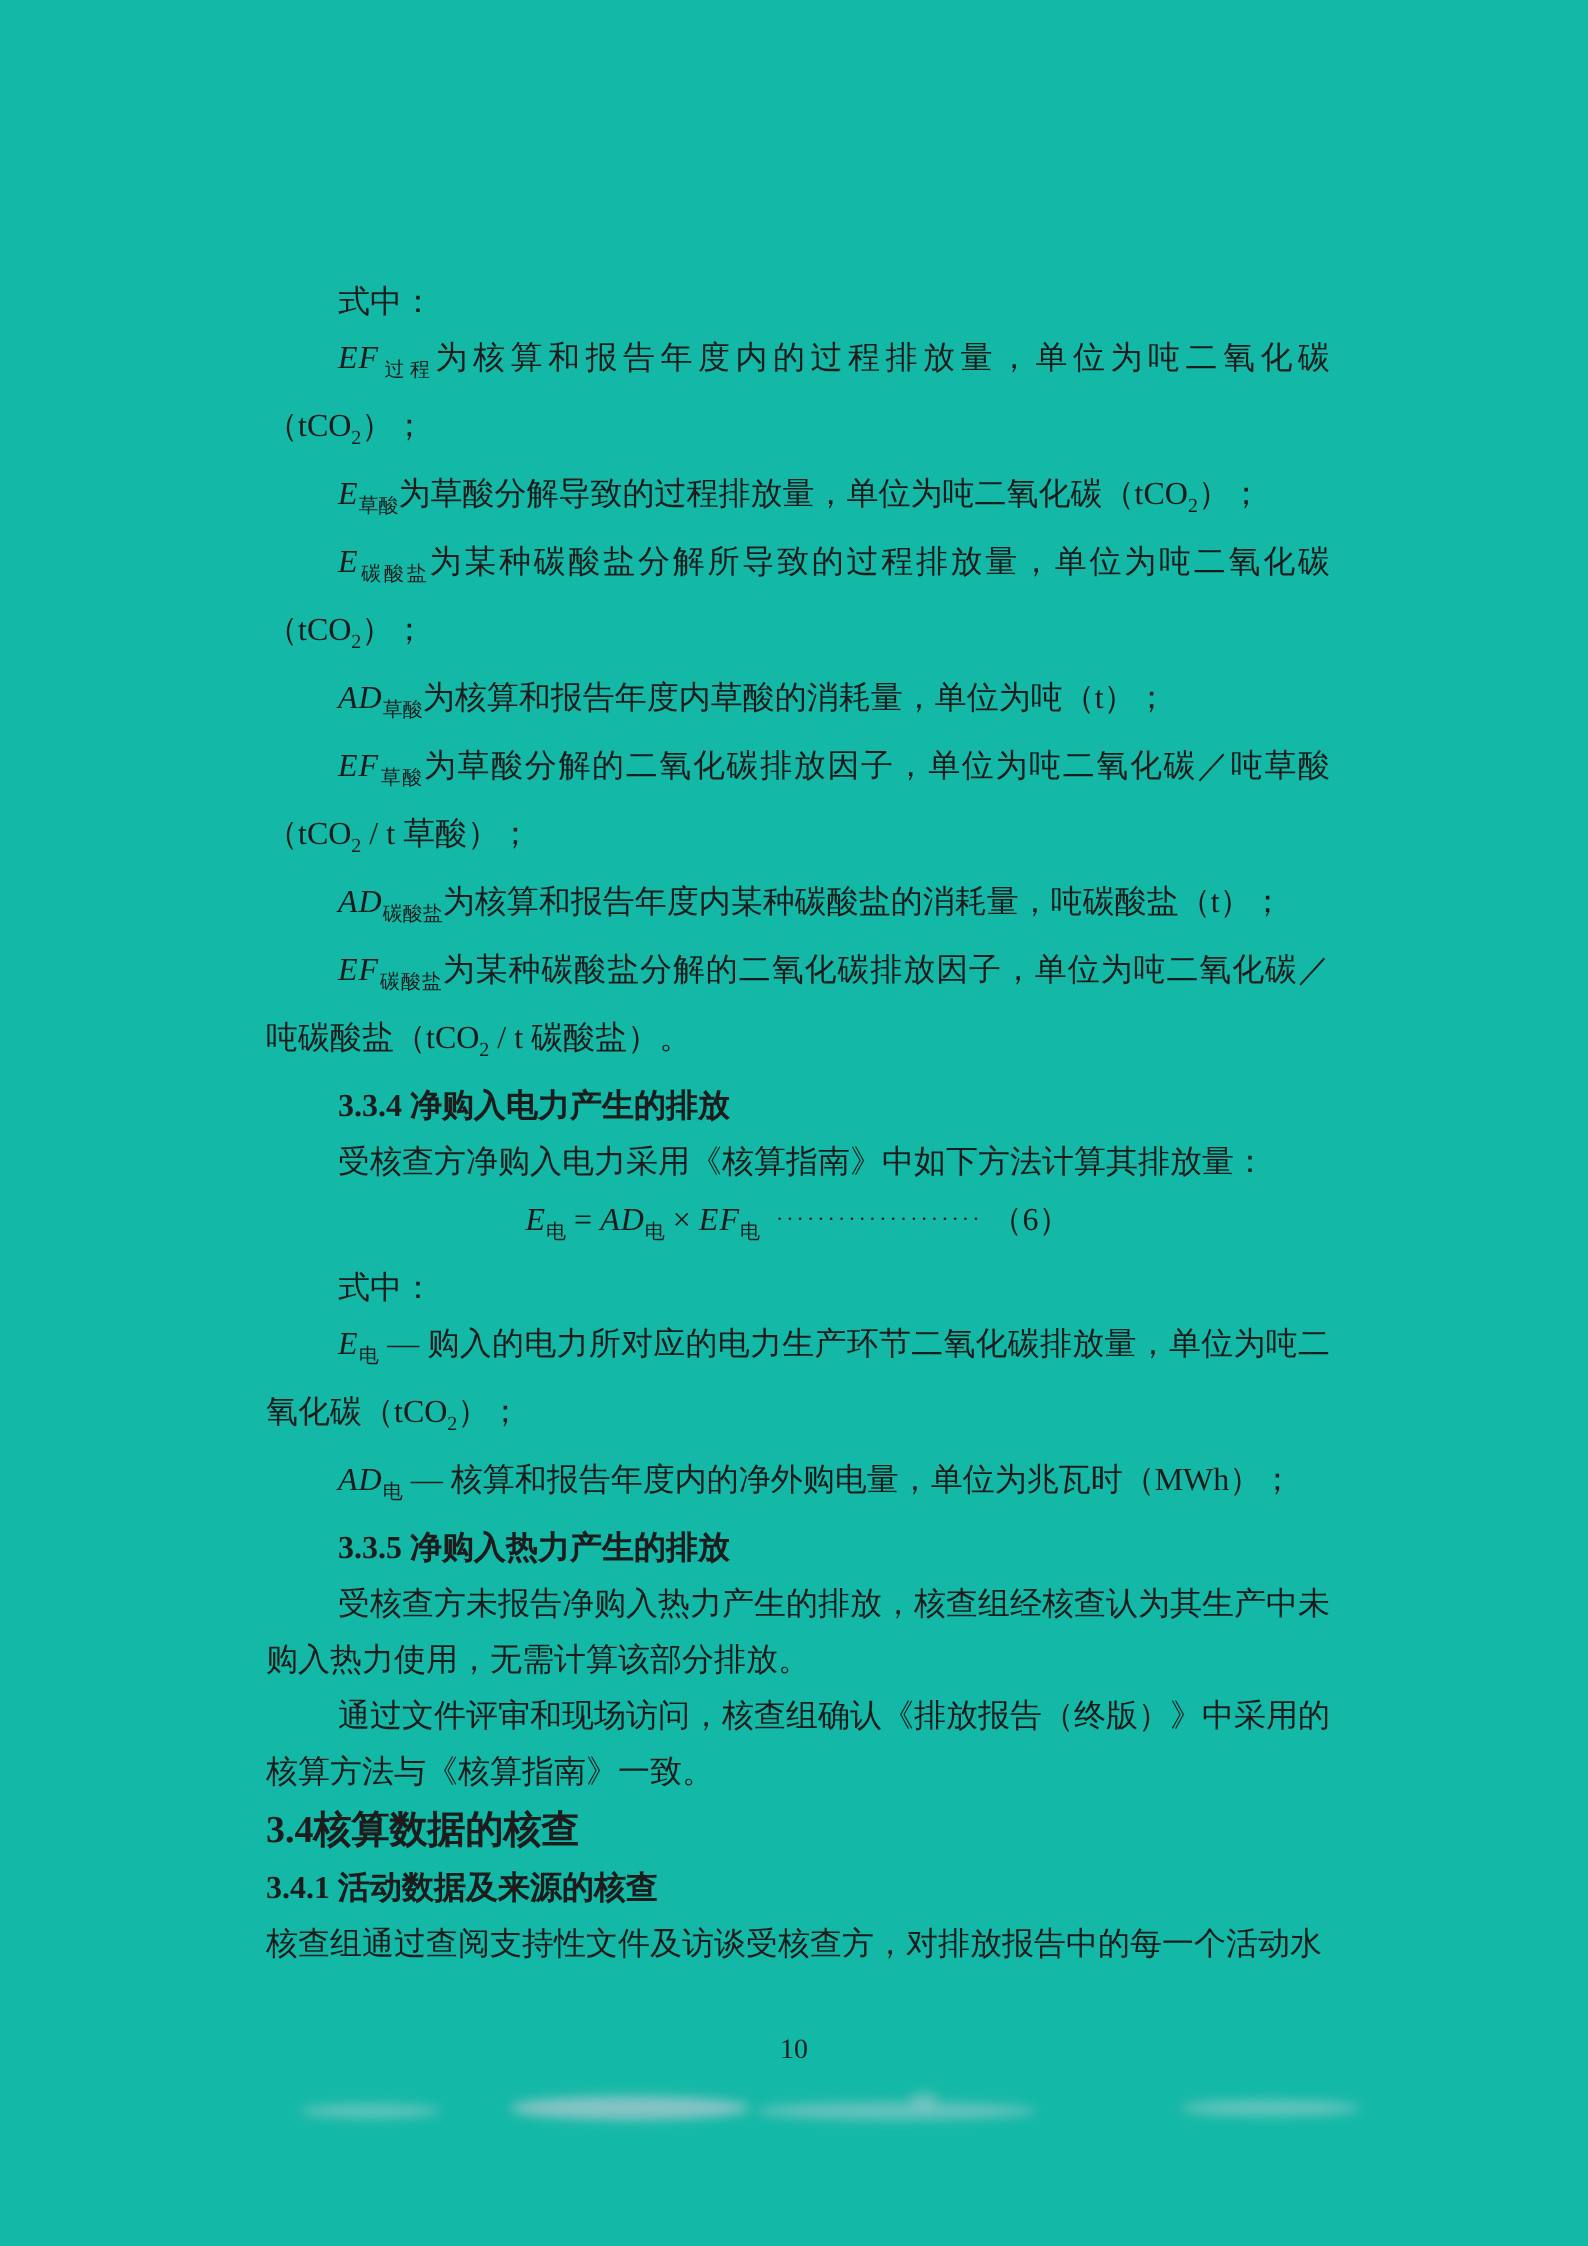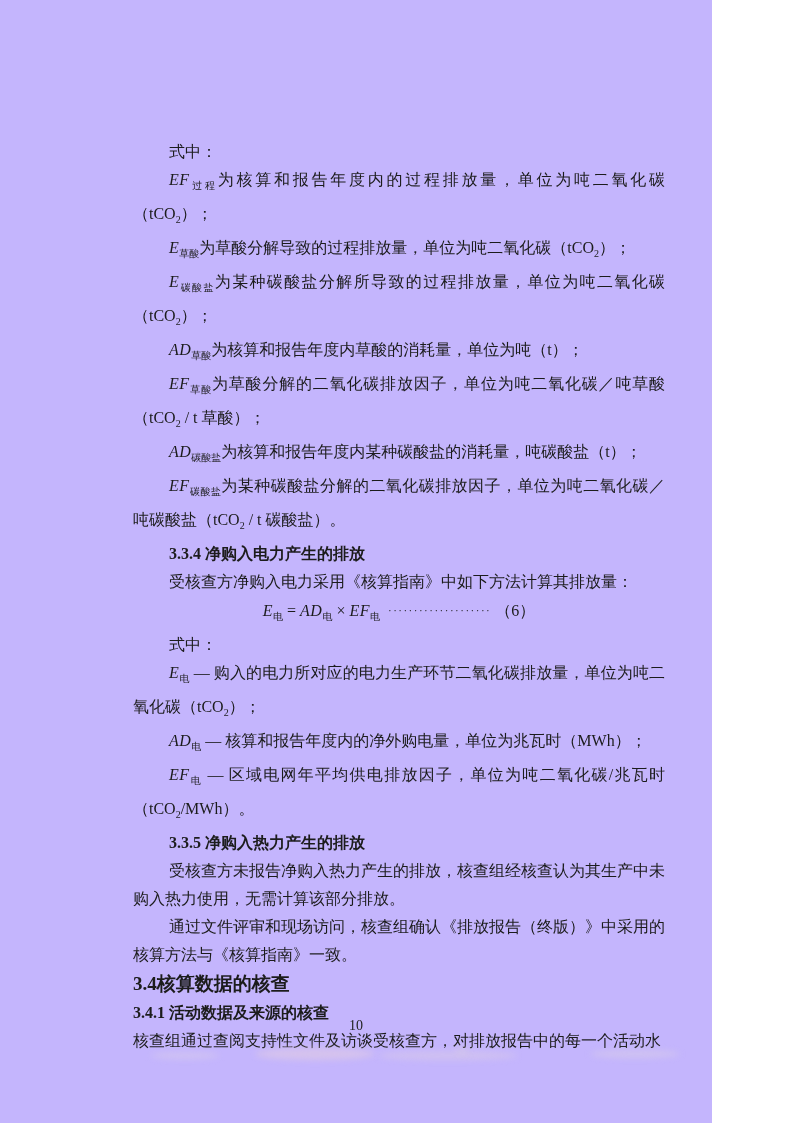--- a/index.html
+++ b/index.html
@@ -2,23 +2,23 @@
 <html><head>
 <meta charset="utf-8">
 <style>
   html, body {
     margin: 0;
     padding: 0;
     background: #ffffff;
   }
   .page {
     position: relative;
-    width: 712px;
+    width: 794px;
     height: 1123px;
-    background: #c4b5fd;
+    background: #14b8a6;
     overflow: hidden;
     font-family: "Liberation Serif", "DejaVu Serif", serif;
     color: #1c1c1c;
   }
   .content {
     position: absolute;
     left: 133px;
     top: 138px;
     width: 532px;
     font-size: 16px;
@@ -97,21 +97,20 @@
       <p class="def"><span class="var">AD</span><span class="sub">草酸</span><span class="tx">为核算和报告年度内草酸的消耗量，单位为吨（t）；</span></p>
       <p class="def"><span class="var">EF</span><span class="sub">草酸</span><span class="tx">为草酸分解的二氧化碳排放因子，单位为吨二氧化碳／吨草酸（tCO</span><span class="sub">2</span><span class="tx"> / t 草酸）；</span></p>
       <p class="def"><span class="var">AD</span><span class="sub">碳酸盐</span><span class="tx">为核算和报告年度内某种碳酸盐的消耗量，吨碳酸盐（t）；</span></p>
       <p class="def"><span class="var">EF</span><span class="sub">碳酸盐</span><span class="tx">为某种碳酸盐分解的二氧化碳排放因子，单位为吨二氧化碳／吨碳酸盐（tCO</span><span class="sub">2</span><span class="tx"> / t 碳酸盐）。</span></p>
       <p class="h-sub"><span class="tx">3.3.4 净购入电力产生的排放</span></p>
       <p class="para"><span class="tx">受核查方净购入电力采用《核算指南》中如下方法计算其排放量：</span></p>
       <div class="formula"><span class="var">E</span><span class="sub">电</span><span class="tx"> = </span><span class="var">AD</span><span class="sub">电</span><span class="tx"> × </span><span class="var">EF</span><span class="sub">电</span><span class="dots">····················</span><span class="tx">（6）</span></div>
       <p class="line"><span class="tx">式中：</span></p>
       <p class="def"><span class="var">E</span><span class="sub">电</span><span class="tx"> — 购入的电力所对应的电力生产环节二氧化碳排放量，单位为吨二氧化碳（tCO</span><span class="sub">2</span><span class="tx">）；</span></p>
       <p class="def"><span class="var">AD</span><span class="sub">电</span><span class="tx"> — 核算和报告年度内的净外购电量，单位为兆瓦时（MWh）；</span></p>
-      <p class="def"><span class="var">EF</span><span class="sub">电</span><span class="tx"> — 区域电网年平均供电排放因子，单位为吨二氧化碳/兆瓦时（tCO</span><span class="sub">2</span><span class="tx">/MWh）。</span></p>
       <p class="h-sub"><span class="tx">3.3.5 净购入热力产生的排放</span></p>
       <p class="para"><span class="tx">受核查方未报告净购入热力产生的排放，核查组经核查认为其生产中未购入热力使用，无需计算该部分排放。</span></p>
       <p class="para"><span class="tx">通过文件评审和现场访问，核查组确认《排放报告（终版）》中采用的核算方法与《核算指南》一致。</span></p>
       <p class="h-big"><span class="tx">3.4核算数据的核查</span></p>
       <p class="h-sub flush"><span class="tx">3.4.1 活动数据及来源的核查</span></p>
       <p class="para flush"><span class="tx">核查组通过查阅支持性文件及访谈受核查方，对排放报告中的每一个活动水</span></p>
     </div>
   <div class="footer">10</div>
   <div class="smudge s1"></div>
   <div class="smudge s2"></div>

